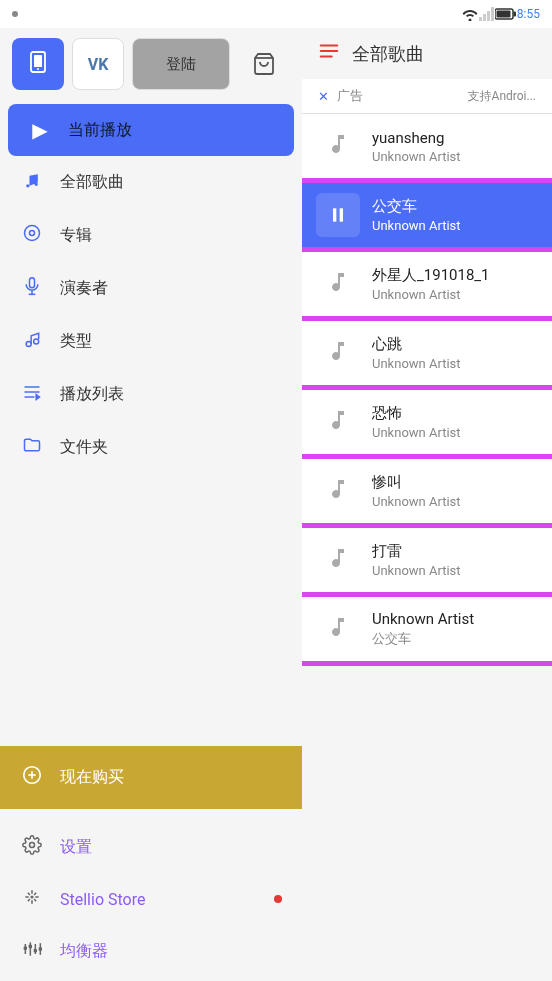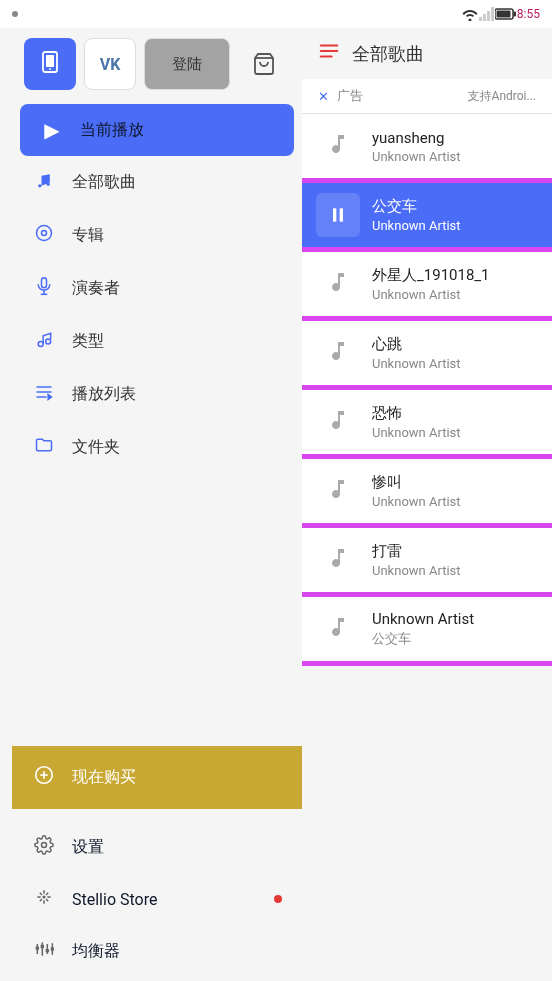--- a/index.html
+++ b/index.html
@@ -31,39 +31,38 @@
     }
     .status-dot {
       width: 6px; height: 6px;
       border-radius: 50%;
       background: #888;
     }
     .status-bar-right {
       display: flex;
       align-items: center;
       font-size: 12px;
-      color: #be185d;
+      color: #3b82f6;
     }
 
     
     .app-container {
       position: absolute;
       top: 28px; left: 0; right: 0; bottom: 0;
       display: flex;
     }
 
     
     .sidebar {
       width: 302px;
       background: #f5f5f5;
       display: flex;
       flex-direction: column;
       height: 100%;
       flex-shrink: 0;
-      padding-left: 12px;
     }
 
     .sidebar-header {
       display: flex;
       align-items: center;
       padding: 10px 12px;
       gap: 8px;
       background: #f5f5f5;
     }
     .header-btn-device {
@@ -178,21 +177,21 @@
     .sidebar-bottom {
       padding: 4px 0;
     }
     .sidebar-bottom-item {
       display: flex;
       align-items: center;
       padding: 14px 20px;
       gap: 16px;
       cursor: pointer;
       font-size: 16px;
-      color: #0f172a;
+      color: #8b5cf6;
       position: relative;
     }
     .sidebar-bottom-icon {
       font-size: 18px;
       color: #666;
       width: 24px;
       text-align: center;
     }
     .notification-dot {
       position: absolute;

